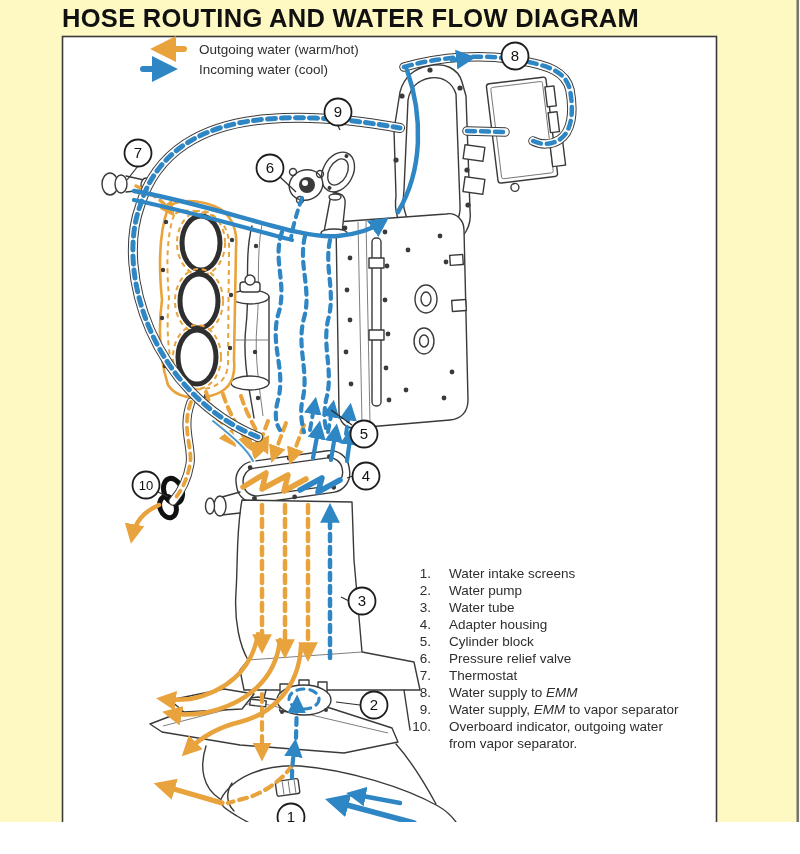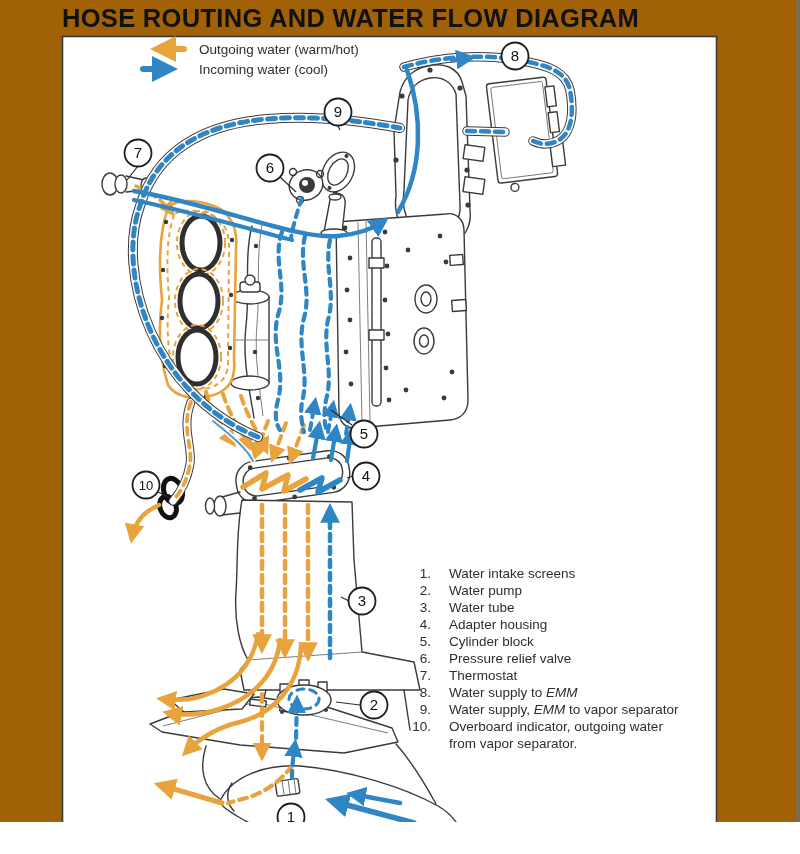--- a/index.html
+++ b/index.html
@@ -1,16 +1,16 @@
 <!DOCTYPE html>
 <html><head>
 <meta charset="utf-8">
 <style>
   html,body{margin:0;padding:0;background:#ffffff;}
-  #page{position:relative;width:800px;height:822px;background:#a16207;overflow:hidden;
+  #page{position:relative;width:800px;height:822px;background:#fef9c3;overflow:hidden;
         font-family:"Liberation Sans", sans-serif;}
   svg{position:absolute;inset:0;}
   svg text{font-family:"Liberation Sans", sans-serif;fill:#1b1b1b;}
   .title-text{font-size:25.5px;font-weight:bold;letter-spacing:.3px;fill:#111;}
   .legend-text{font-size:13.5px;fill:#2e2e2e;}
   .list-num{font-size:13.5px;fill:#2e2e2e;}
   .list-label{font-size:13.5px;fill:#2e2e2e;}
   .callout-num{font-size:15px;fill:#111;text-anchor:middle;}
   .callout-num-sm{font-size:13px;fill:#111;text-anchor:middle;}
   .la{stroke:#3a3a3a;stroke-width:1.4;fill:none;stroke-linejoin:round;stroke-linecap:round;}

